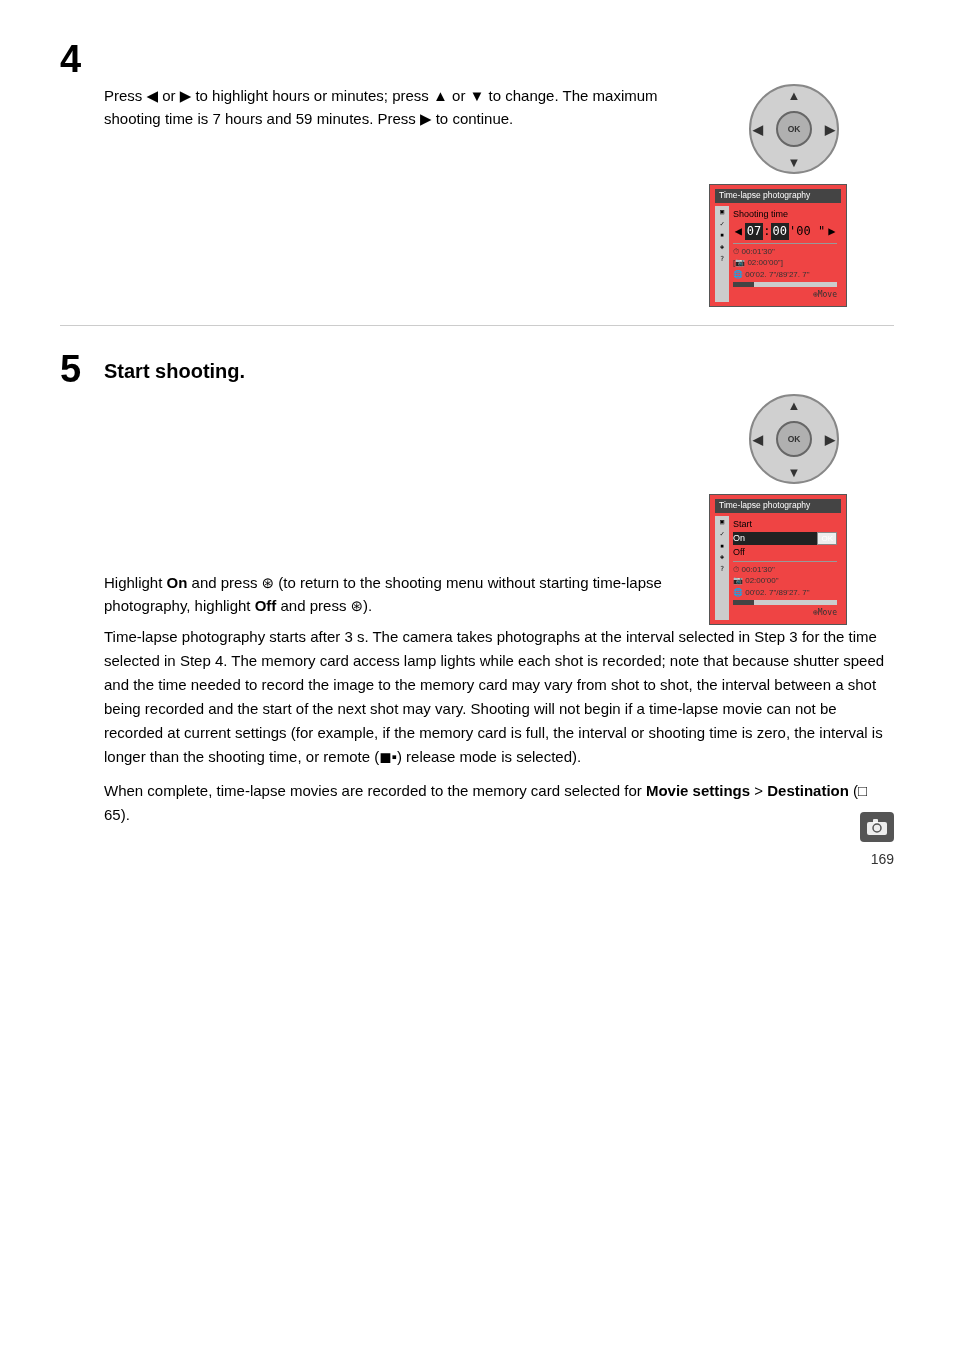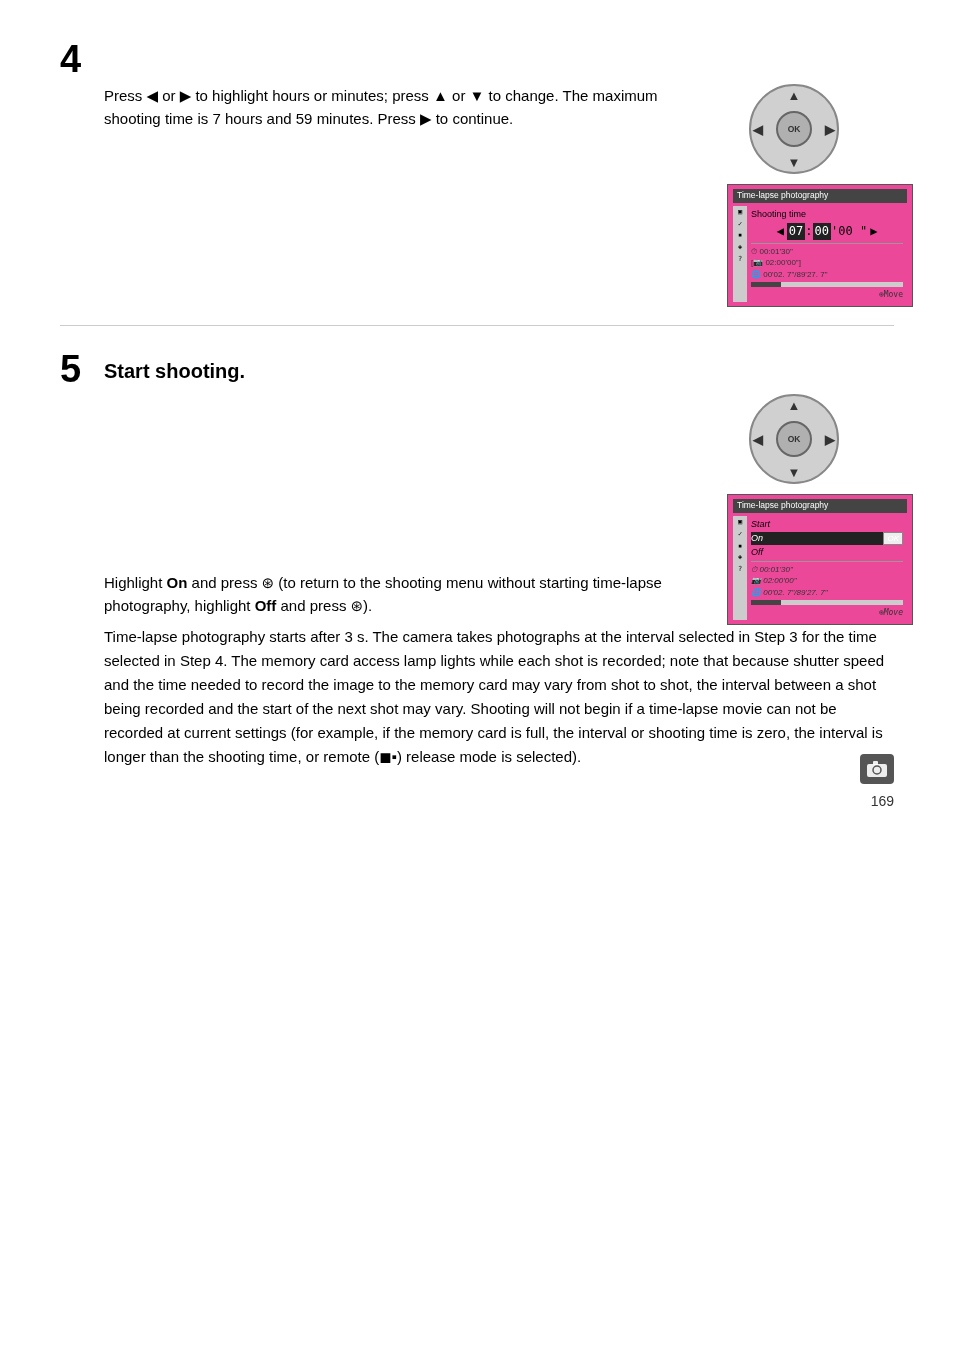--- a/index.html
+++ b/index.html
@@ -113,27 +113,26 @@
       font-weight: bold;
     }
     .arrow-top { top: 4px; left: 50%; transform: translateX(-50%); }
     .arrow-bottom { bottom: 4px; left: 50%; transform: translateX(-50%); }
     .arrow-left { left: 4px; top: 50%; transform: translateY(-50%); }
     .arrow-right { right: 4px; top: 50%; transform: translateY(-50%); }
 
     
     .screen-mockup {
       border: 1.5px solid #555;
-      background: #ec4899;
+      background: #ef4444;
       font-size: 9px;
       line-height: 1.4;
-      width: 186px;
+      width: 138px;
       padding: 4px 5px;
       font-family: monospace;
-      margin-left: 18px;
     }
 
     .screen-title {
       background: #444;
       color: #fff;
       padding: 1px 4px;
       font-size: 8.5px;
       margin-bottom: 3px;
       font-family: Arial, sans-serif;
     }
@@ -316,21 +315,21 @@
           <div class="screen-mockup">
             <div class="screen-title">Time-lapse photography</div>
             <div style="display:flex; align-items:stretch;">
               <div class="screen-left-bar">
                 <span style="margin-bottom:2px;">▣</span>
                 <span style="margin-bottom:2px;">✓</span>
                 <span style="margin-bottom:2px;">▪</span>
                 <span style="margin-bottom:2px;">◈</span>
                 <span>?</span>
               </div>
-              <div style="flex:1; padding:2px 4px;font-style:italic;">
+              <div style="flex:1; padding:2px 4px;">
                 <div class="screen-row">
                   <span class="label">Start</span>
                 </div>
                 <div class="screen-row screen-on-row">
                   <span class="label">On</span>
                   <span class="screen-ok-badge">OK</span>
                 </div>
                 <div class="screen-row">
                   <span class="label">Off</span>
                 </div>
@@ -343,20 +342,21 @@
                 <div class="screen-move">⊕Move</div>
               </div>
             </div>
           </div>
         </div>
       </div>
     </div>
 
     <div class="step5-body">
       <p>Time-lapse photography starts after 3 s.  The camera takes photographs at the interval selected in Step 3 for the time selected in Step 4.  The memory card access lamp lights while each shot is recorded; note that because shutter speed and the time needed to record the image to the memory card may vary from shot to shot, the interval between a shot being recorded and the start of the next shot may vary.  Shooting will not begin if a time-lapse movie can not be recorded at current settings (for example, if the memory card is full, the interval or shooting time is zero, the interval is longer than the shooting time, or remote (◼▪) release mode is selected).</p>
+      <p>When complete, time-lapse movies are recorded to the memory card selected for <span class="bold">Movie settings</span> &gt; <span class="bold">Destination</span> (□ 65).</p>
     </div>
   </div>
 
   <div style="position:absolute; bottom:55px; right:60px; width:34px; height:30px; background:#555; border-radius:4px; display:flex; align-items:center; justify-content:center;">
     <svg width="20" height="16" viewBox="0 0 20 16">
       <rect x="0" y="3" width="20" height="13" rx="2" fill="#fff" opacity="0.9"></rect>
       <circle cx="10" cy="9" r="4" fill="none" stroke="#555" stroke-width="1.5"></circle>
       <rect x="6" y="0" width="5" height="4" rx="1" fill="#fff" opacity="0.9"></rect>
     </svg>
   </div>

